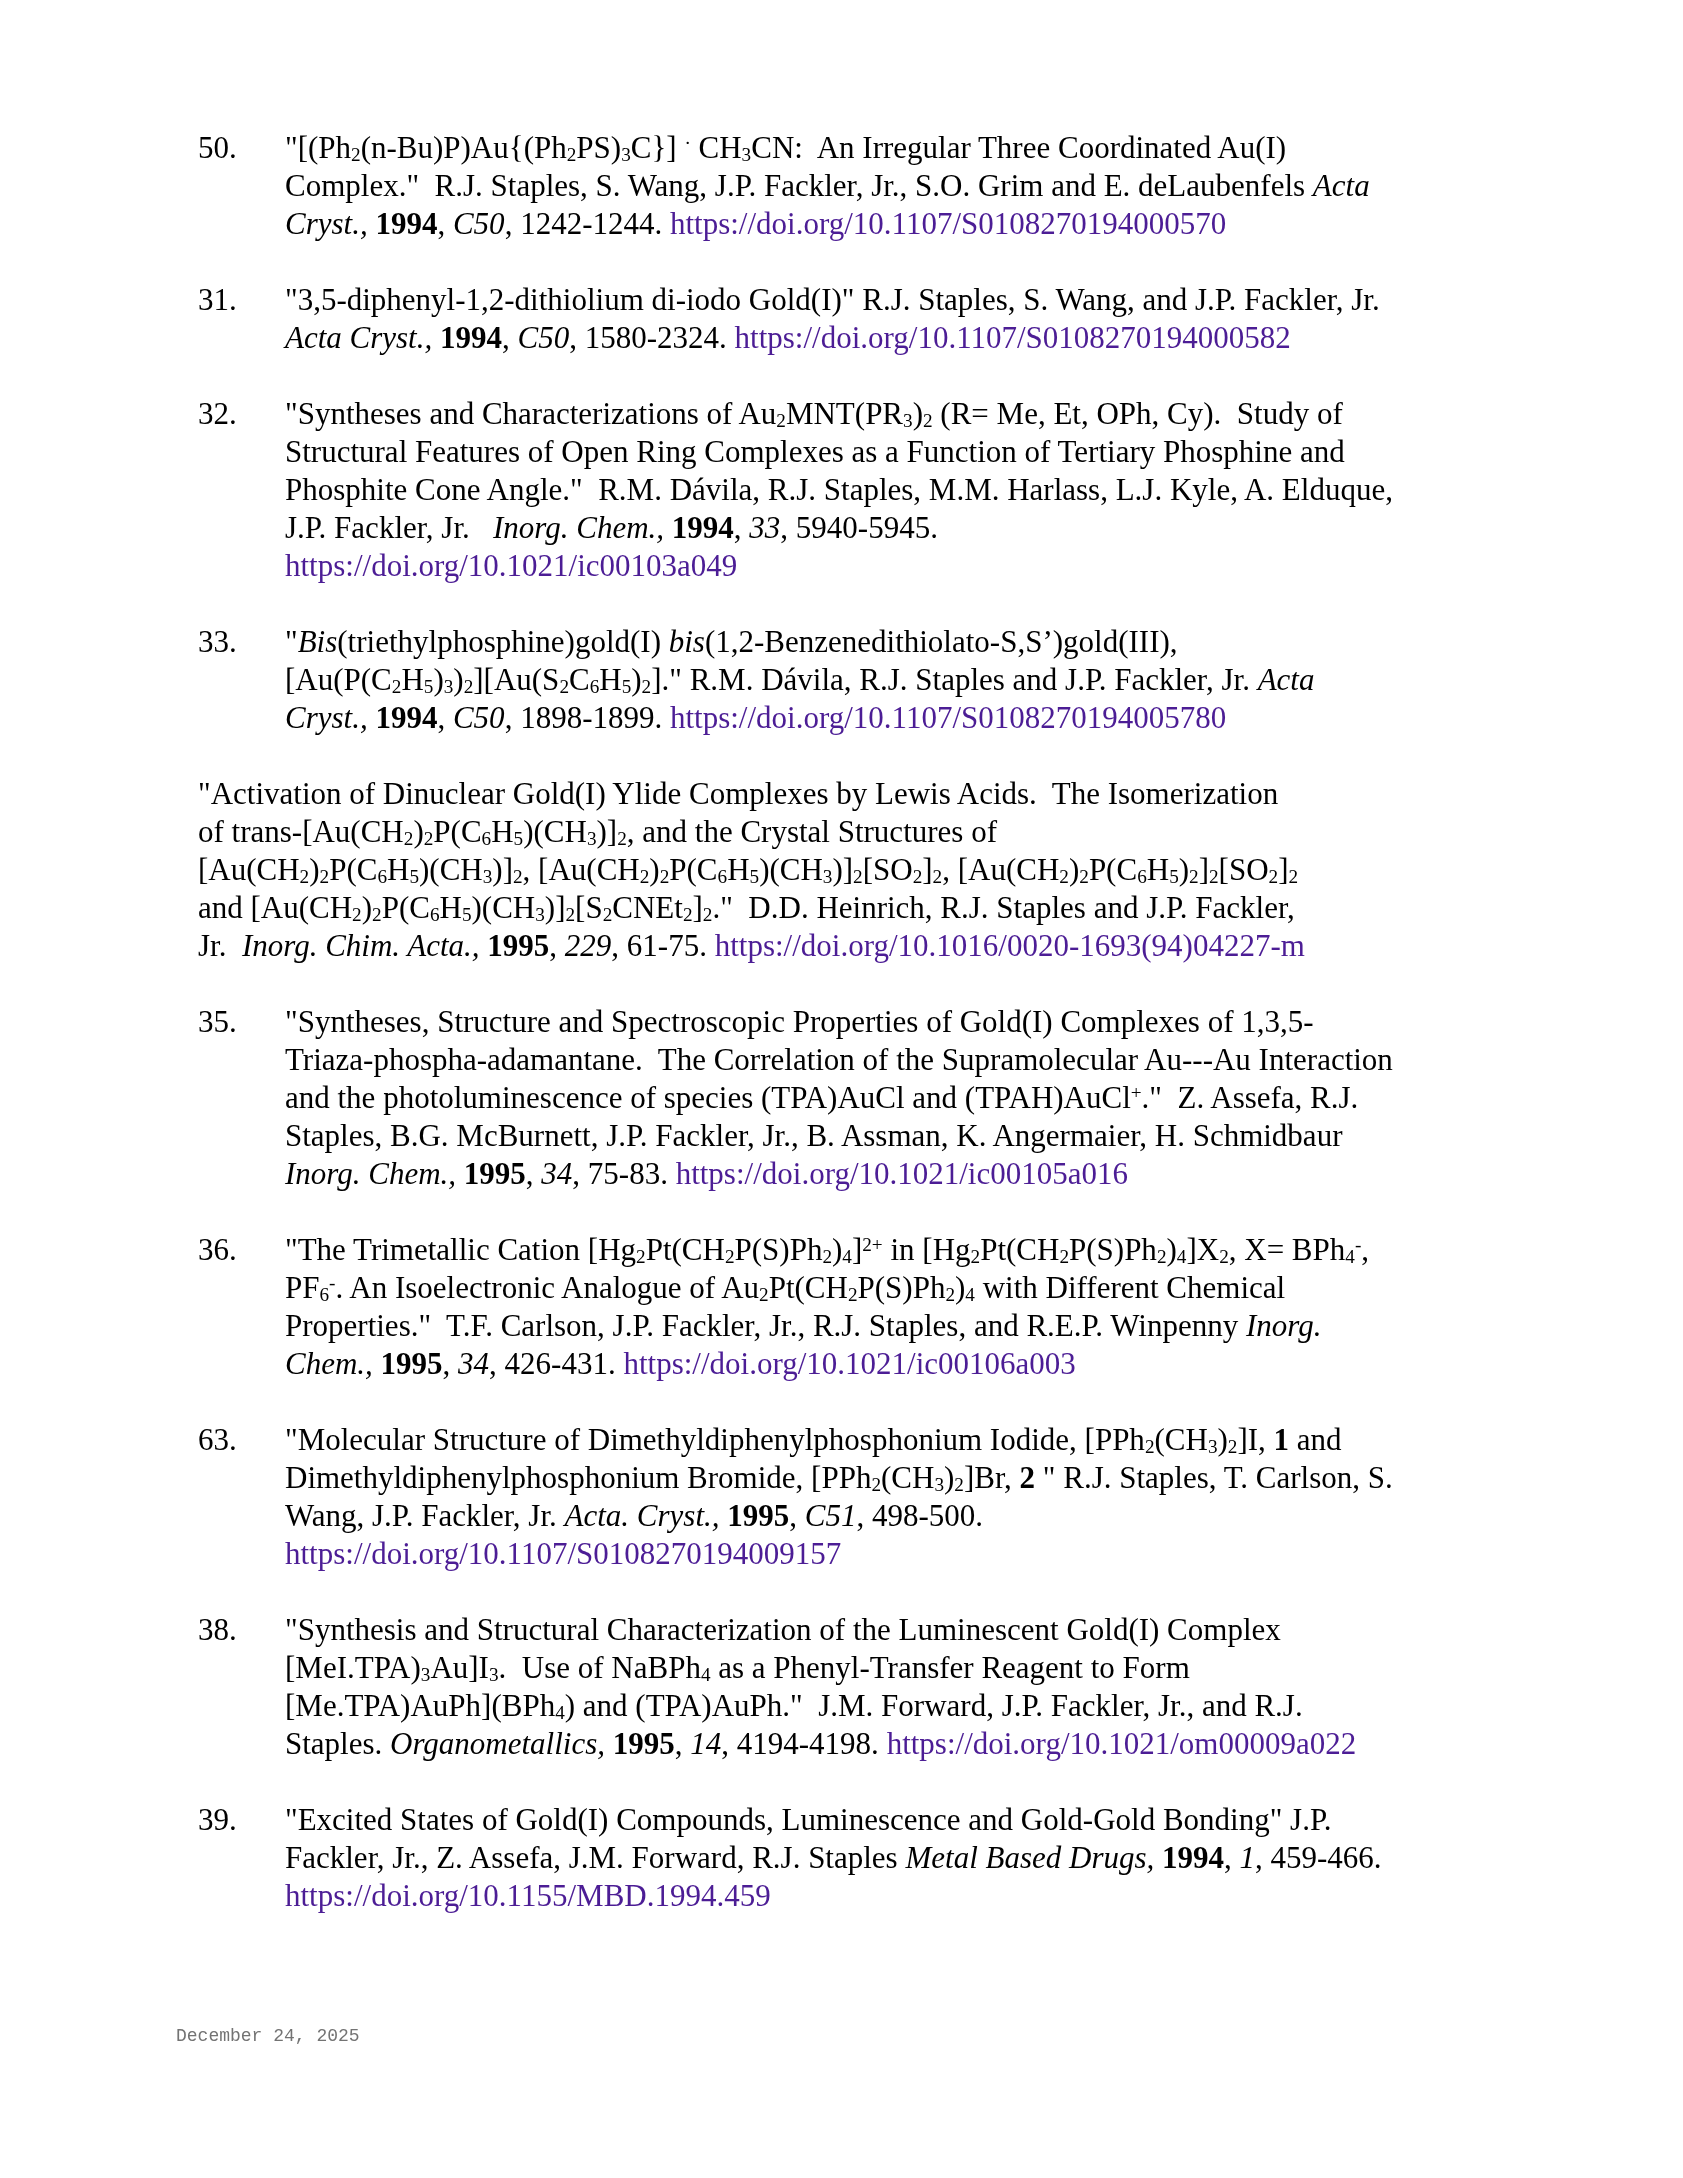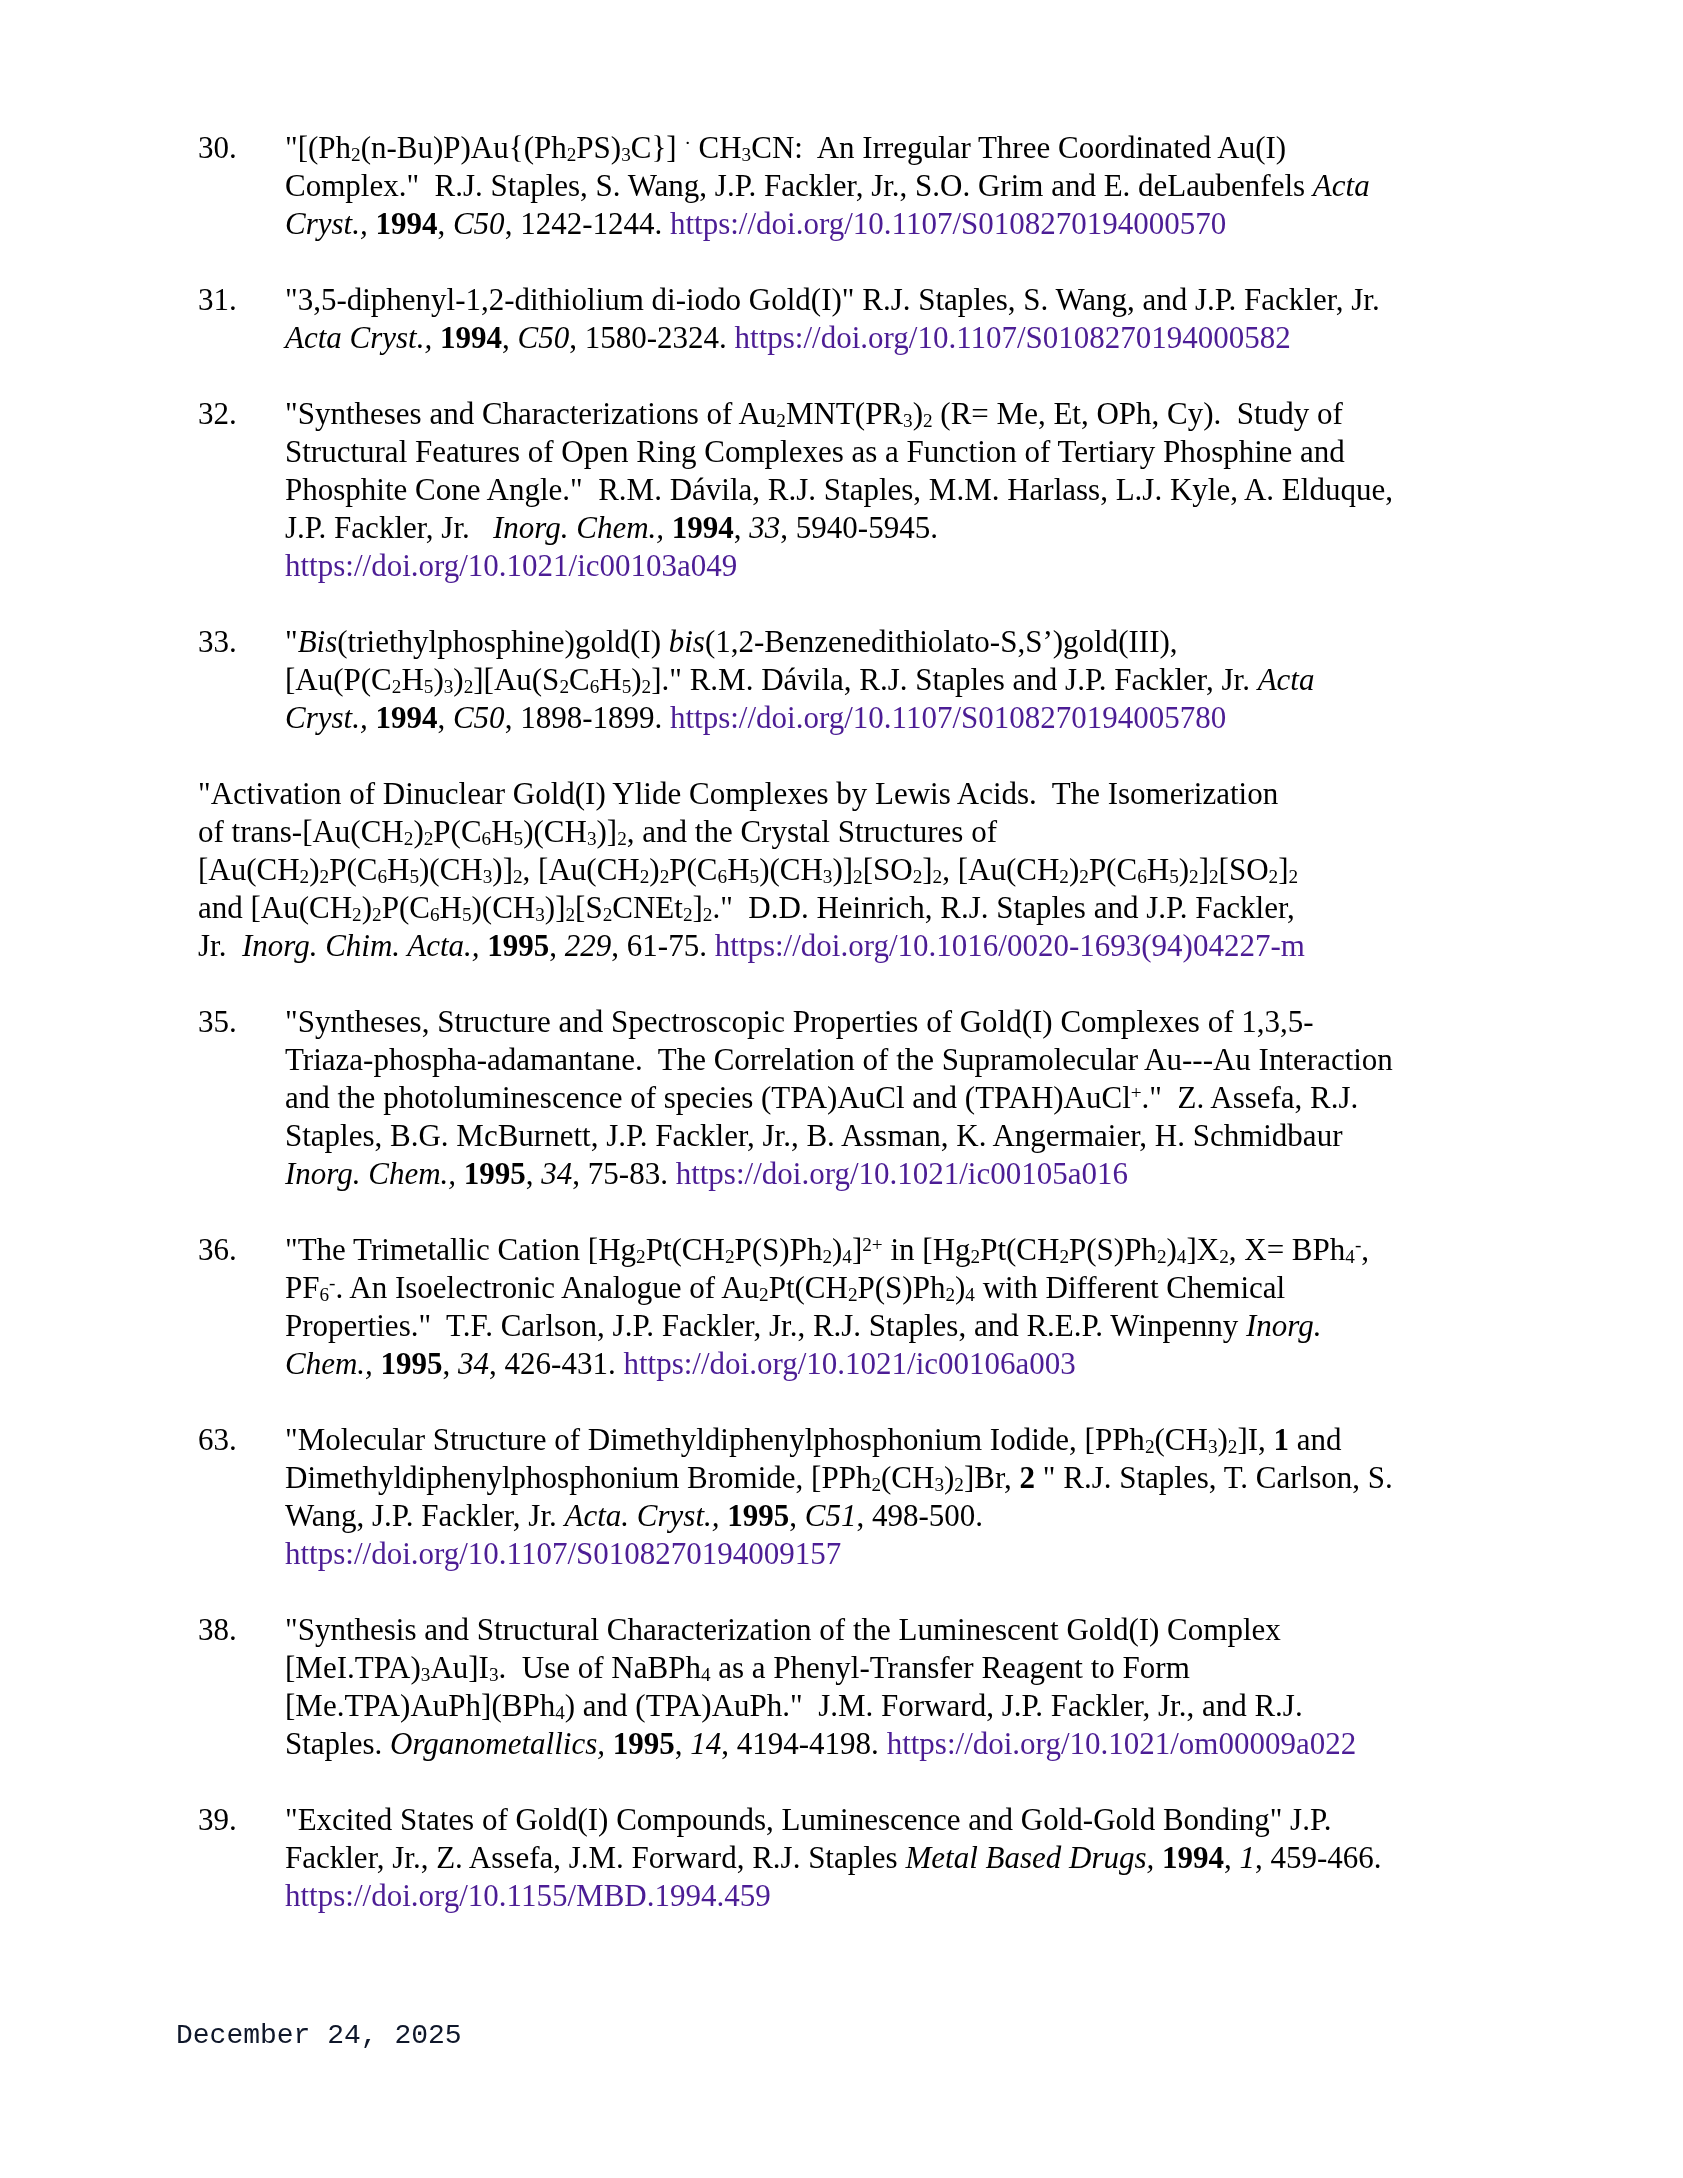--- a/index.html
+++ b/index.html
@@ -20,33 +20,33 @@
   .ref-num { flex: 0 0 87px; width: 87px; }
   .ref-text { width: 1267px; }
   .ref-text sub { font-size: 0.62em; line-height: 0; vertical-align: baseline; position: relative; top: 0.18em; }
   .ref-text sup { font-size: 0.62em; line-height: 0; vertical-align: baseline; position: relative; top: -0.45em; }
   a.link { color: #4c1d95; text-decoration: none; cursor: pointer; }
   .page-footer {
     position: absolute;
     left: 176px;
     top: 2020px;
     font-family: "Liberation Mono", monospace;
-    font-size: 28px;
+    font-size: 18px;
     line-height: 32px;
-    color: #0f172a;
+    color: #737373;
   }
 </style>
 </head>
 <body>
 
 <div class="page">
   <div class="refs">
 
     <div class="ref">
-      <div class="ref-num">30.</div>
+      <div class="ref-num">50.</div>
       <div class="ref-text"><span>"[(Ph</span><sub>2</sub><span>(n-Bu)P)Au{(Ph</span><sub>2</sub><span>PS)</span><sub>3</sub><span>C}] </span><sup>·</sup><span> CH</span><sub>3</sub><span>CN:&nbsp; An Irregular Three Coordinated Au(I)</span><br><span>Complex."&nbsp; R.J. Staples, S. Wang, J.P. Fackler, Jr., S.O. Grim and E. deLaubenfels </span><span style="font-style: italic;">Acta</span><br><span style="font-style: italic;">Cryst.,</span><span> </span><span style="font-weight: bold;">1994</span><span>, </span><span style="font-style: italic;">C50</span><span>, 1242-1244. </span><a class="link">https://doi.org/10.1107/S0108270194000570</a></div>
     </div>
 
     <div class="ref">
       <div class="ref-num">31.</div>
       <div class="ref-text"><span>"3,5-diphenyl-1,2-dithiolium di-iodo Gold(I)" R.J. Staples, S. Wang, and J.P. Fackler, Jr.</span><br><span style="font-style: italic;">Acta Cryst.,</span><span> </span><span style="font-weight: bold;">1994</span><span>, </span><span style="font-style: italic;">C50</span><span>, 1580-2324. </span><a class="link">https://doi.org/10.1107/S0108270194000582</a></div>
     </div>
 
     <div class="ref">
       <div class="ref-num">32.</div>

